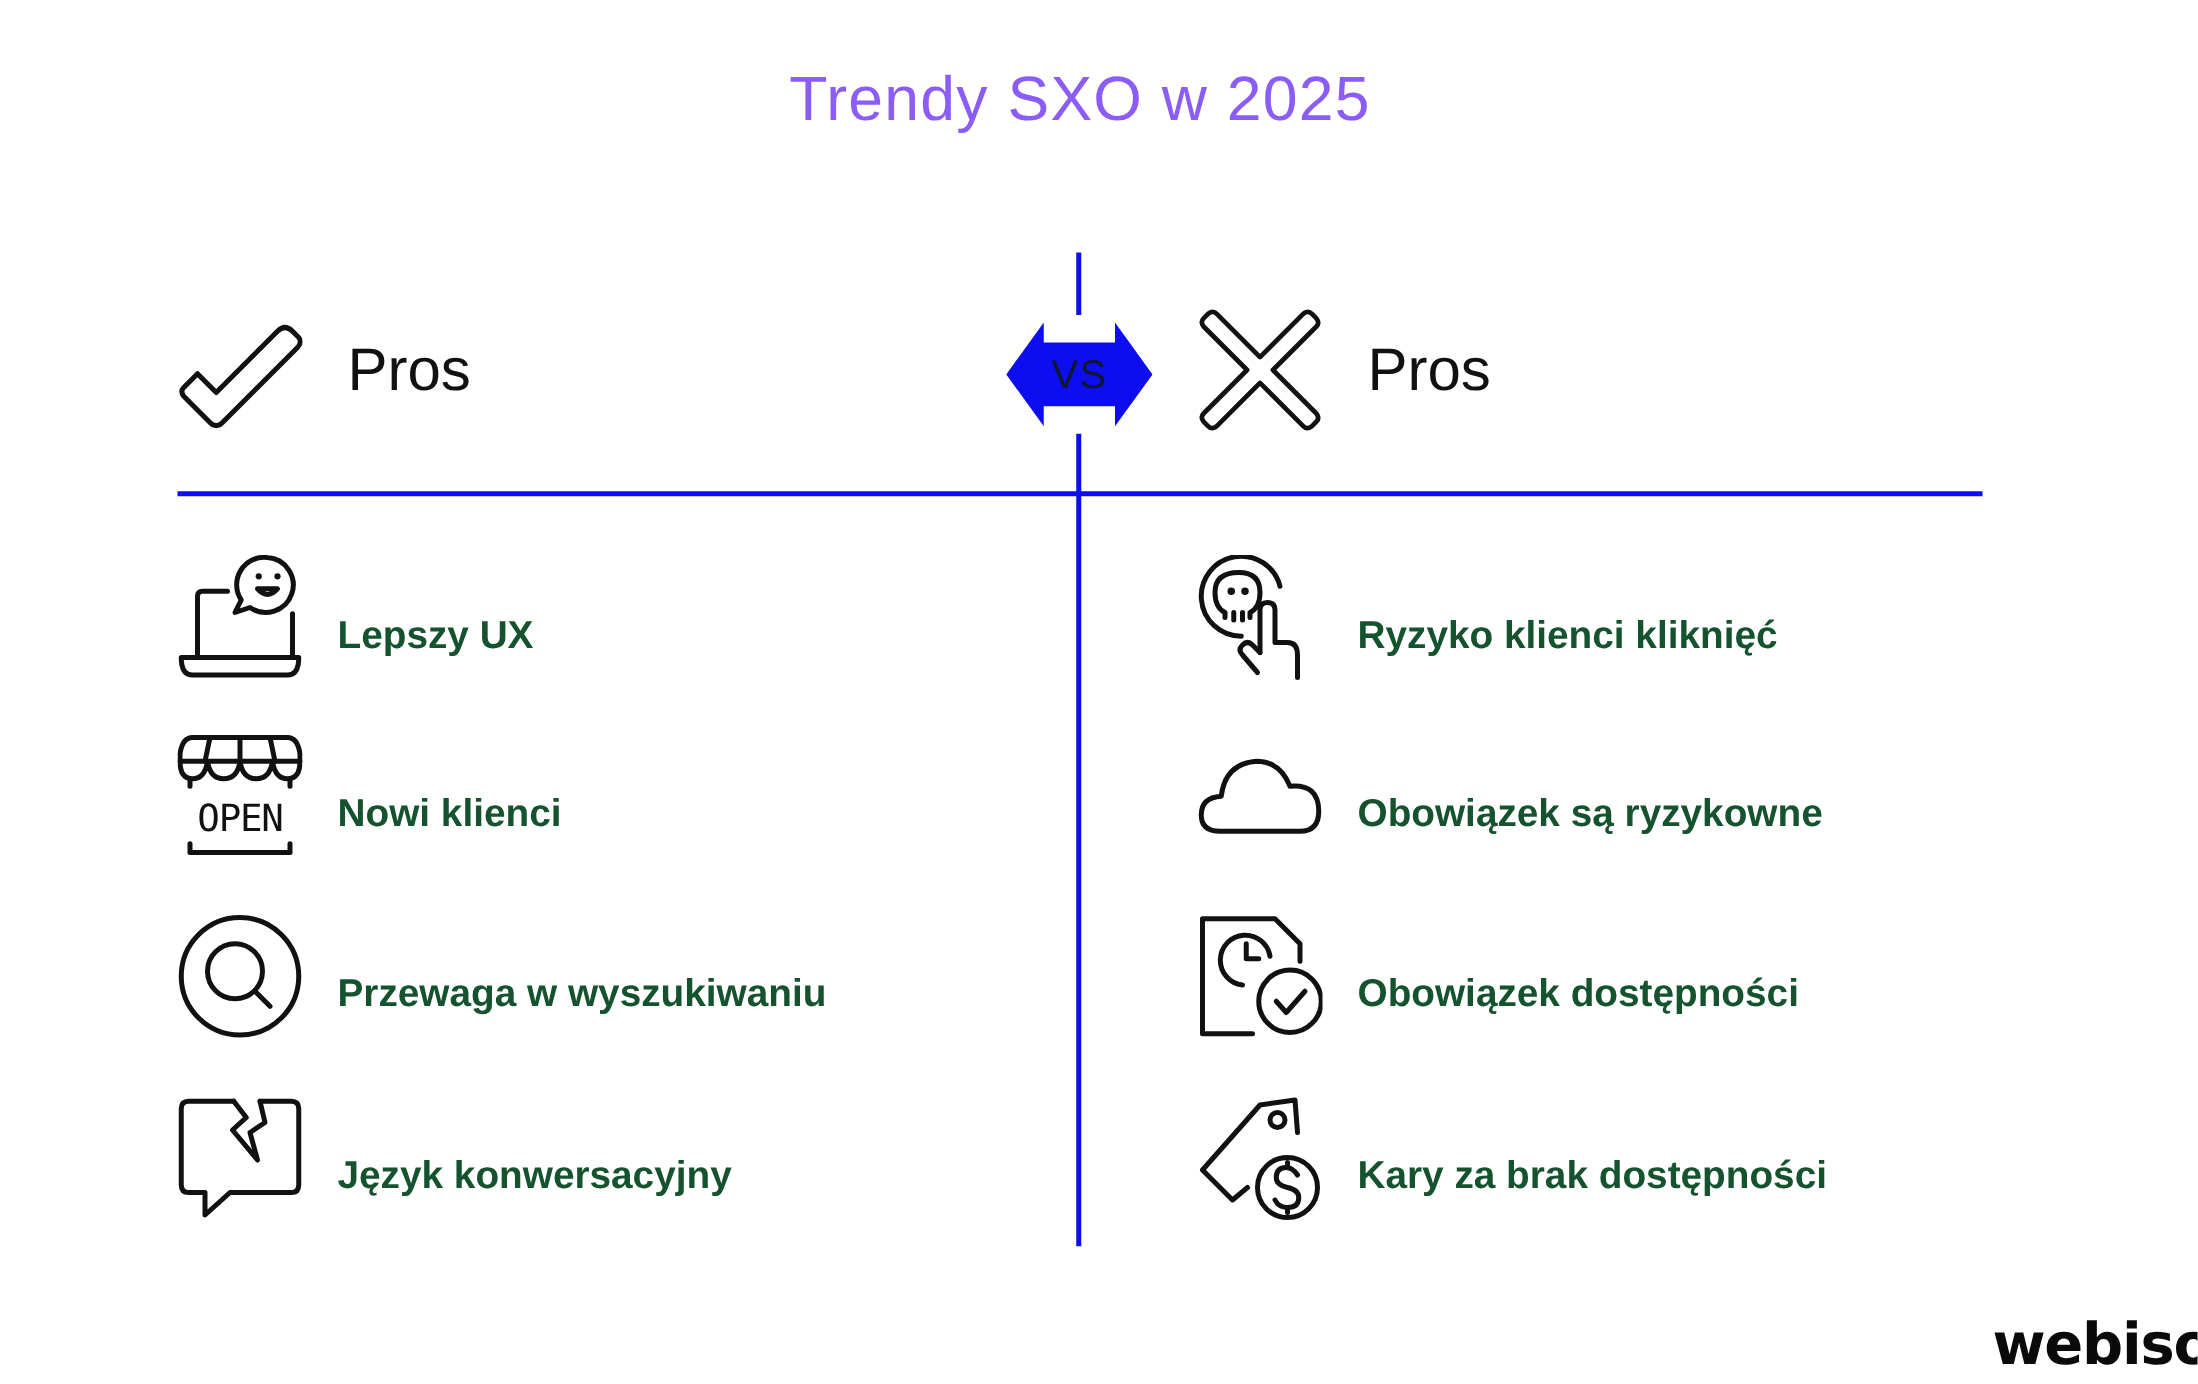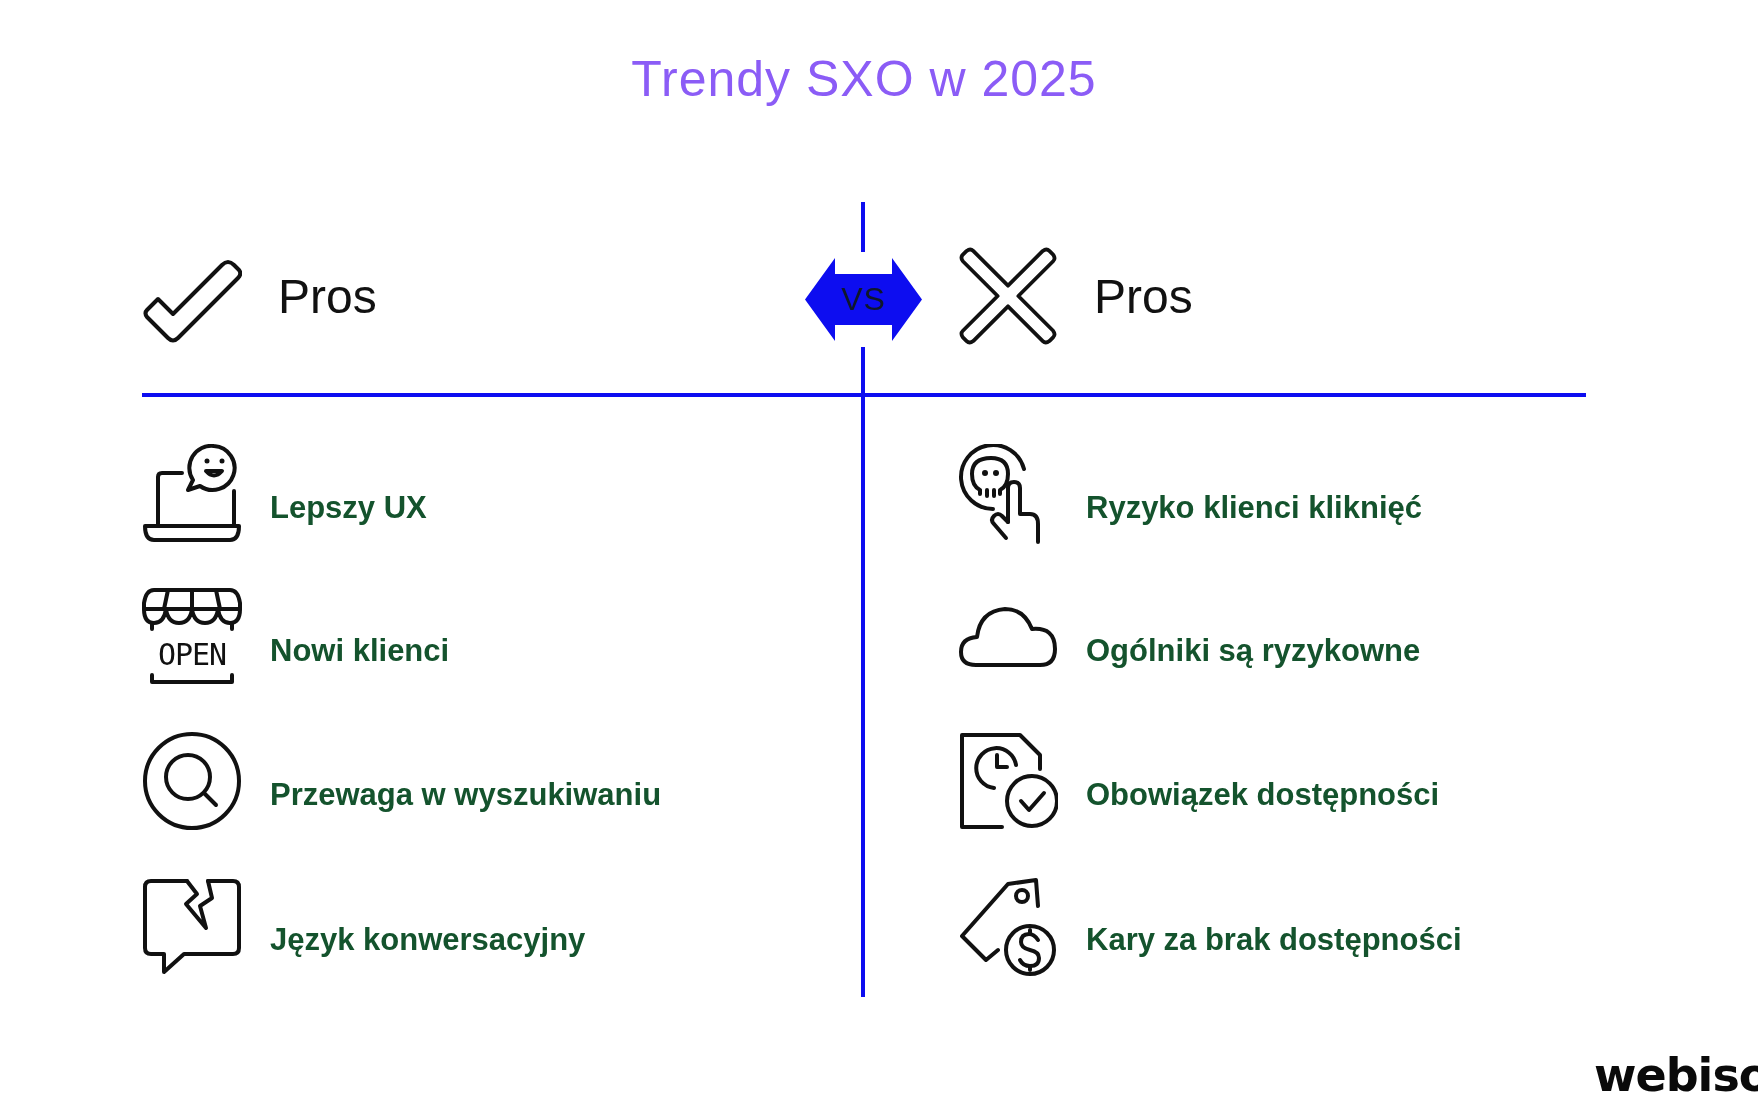--- a/index.html
+++ b/index.html
@@ -107,21 +107,21 @@
     <path class="st" d="M50,78 L50,44 Q50,38 56,38 Q62,38 62,44 L62,70 L72,70 Q80,70 80,80 L80,98"></path>
     <path class="st" d="M50,78 L44,72 Q40,68 36,72 Q32,76 36,80 L48,94"></path>
   </svg>
   <span class="label">Ryzyko klienci kliknięć</span>
 </div>
 
 <div class="item" style="left:958px; top:587px;">
   <svg class="icon" viewBox="0 0 100 100">
     <path class="st" d="M18,78 Q3,78 3,65 Q3,51 19,50 Q22,24 47,22 Q66,22 74,42 Q97,40 97,62 Q97,78 82,78 Z"></path>
   </svg>
-  <span class="label">Ogólniki są ryzykowne</span>
+  <span class="label">Obowiązek są ryzykowne</span>
 </div>
 
 <div class="item" style="left:958px; top:731px;">
   <svg class="icon" viewBox="0 0 100 100">
     <path class="st" d="M44,96 L4,96 L4,4 L62,4 L82,24 L82,38"></path>
     <path class="st" d="M36,57 A20,20 0 1 1 58,34"></path>
     <path class="st" d="M39,24 L39,36 L49,36"></path>
     <circle class="st" cx="74" cy="70" r="25"></circle>
     <path class="st" d="M63,70 L71,79 L86,62"></path>
   </svg>

